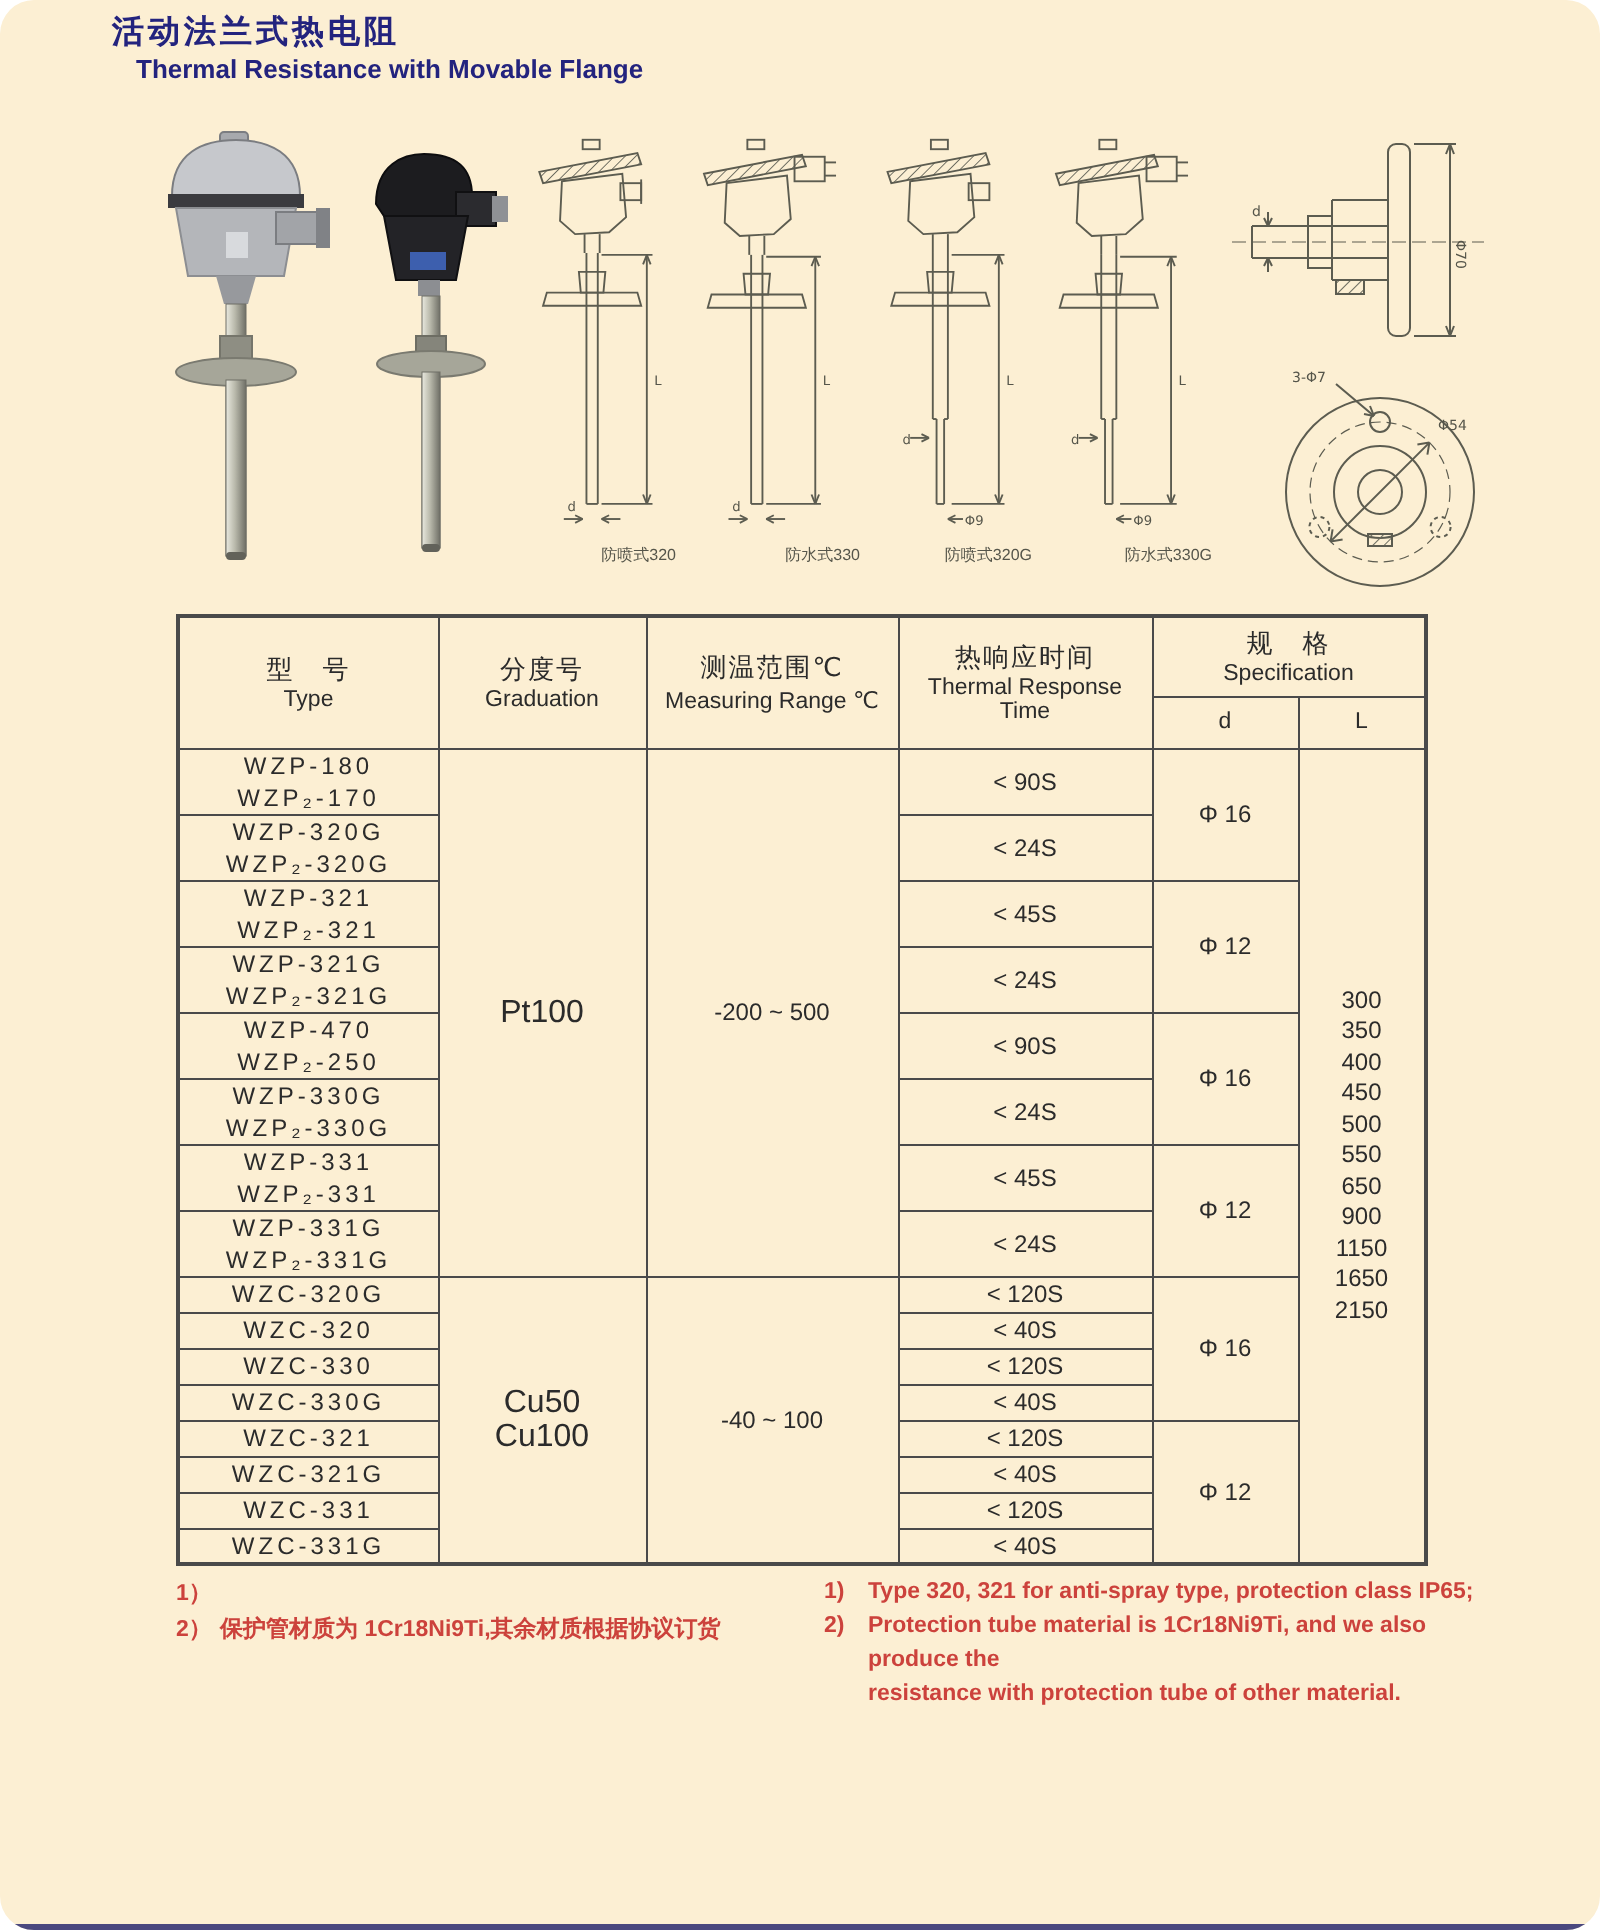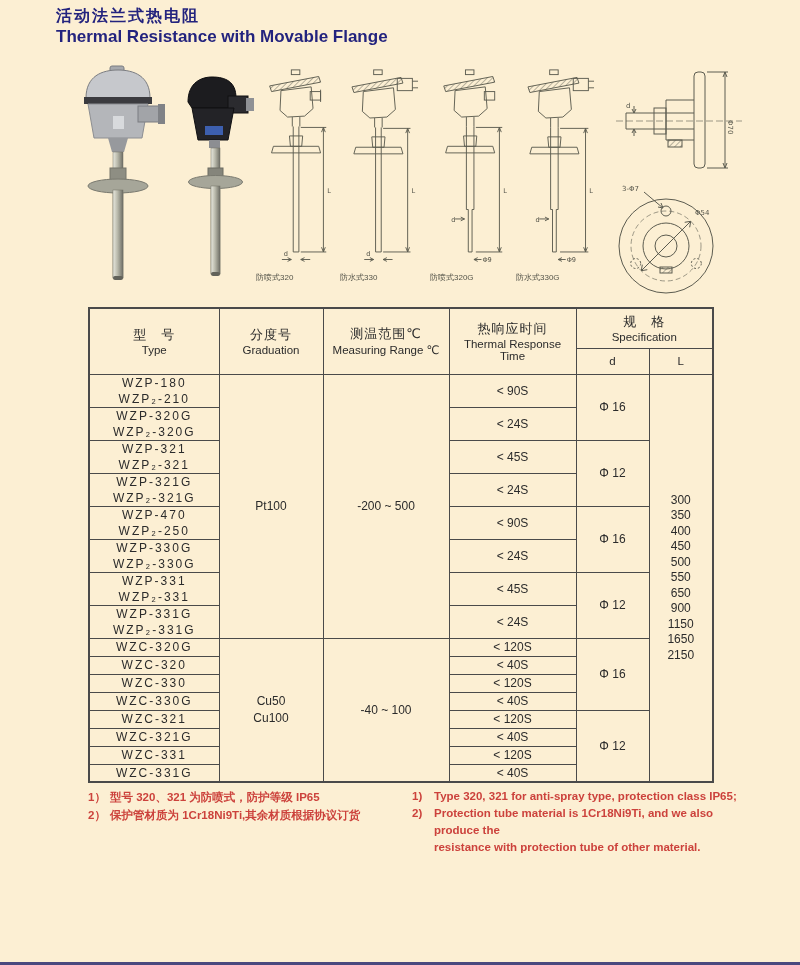--- a/index.html
+++ b/index.html
@@ -1,41 +1,42 @@
 <!DOCTYPE html>
 <html><head>
 <meta charset="utf-8">
 <style>
   html,body{margin:0;padding:0;}
   .page{
     position:relative;width:800px;height:965px;overflow:hidden;
     background:#FCEFD3;color:#2B2B2B;
     font-family:"Liberation Sans","DejaVu Sans",sans-serif;
+    border-radius:17px;
   }
   
   .title-zh{position:absolute;left:56px;top:6px;font-size:16px;font-weight:bold;
     color:#23237E;letter-spacing:2px;}
-  .title-en{position:absolute;left:56px;top:27px;font-size:17px;font-weight:bold;color:#23237E;}
+  .title-en{position:absolute;left:68px;top:27px;font-size:13px;font-weight:bold;color:#23237E;}
   
   .fig{position:absolute;}
   .fig svg{display:block;}
-  .fig-caption{font-size:8px;color:#55554a;margin-top:4px;text-align:left;}
+  .fig-caption{font-size:8px;color:#55554a;margin-top:4px;text-align:right;}
   .lineart{stroke:#5c5c50;fill:none;stroke-width:1;}
   .dimtext{font-size:7px;fill:#55554a;stroke:none;font-family:"DejaVu Sans",sans-serif;}
   
   .spec-table{position:absolute;left:88px;top:307px;border-collapse:collapse;
     table-layout:fixed;border:2px solid #4A4A4A;}
   .spec-table td,.spec-table th{border:1px solid #4A4A4A;text-align:center;
     vertical-align:middle;padding:0;font-weight:normal;}
   .hd-zh{font-size:13px;letter-spacing:1px;}
   .hd-en{font-size:11.5px;}
   .cell-type{font-size:12px;letter-spacing:2px;}
   .cell-type .type-line{line-height:16px;}
   .cell-val{font-size:12px;}
-  .cell-grad{font-size:12px;line-height:17px;}
+  .cell-grad{font-size:16px;line-height:17px;}
   .cell-l{font-size:12px;line-height:15.5px;white-space:pre-line;}
   tr.wzp-row{height:33px;}
   tr.wzc-row{height:18px;}
   tr.head-1{height:40px;}
   tr.head-2{height:26px;}
   
   .notes-zh{position:absolute;left:88px;top:788px;width:315px;color:#CC423C;
     font-size:11.5px;font-weight:bold;line-height:18px;}
   .notes-en{position:absolute;left:412px;top:788px;width:345px;color:#CC423C;
     font-size:11.5px;font-weight:bold;line-height:17px;}
@@ -246,21 +247,21 @@
         <path d="M123,6 l-2,5 m2,-5 l2,5 M123,102 l-2,-5 m2,5 l2,-5"></path>
         <line x1="32" y1="40" x2="32" y2="47"></line>
           <line x1="32" y1="63" x2="32" y2="70"></line>
         <path d="M32,47 l-2,-4 m2,4 l2,-4 M32,63 l-2,4 m2,-4 l2,4"></path>
       </g>
       <text class="dimtext" x="130" y="58" transform="rotate(90 130 54)">Φ70</text>
       <text class="dimtext" x="24" y="42">d</text>
     </svg>
   </div>
 
-  <div class="fig" style="left:600px;top:182px;">
+  <div class="fig" style="left:624px;top:182px;">
     <svg width="132" height="118" viewBox="0 0 132 118">
       <g class="lineart">
         <circle cx="66" cy="64" r="47"></circle>
         <circle cx="66" cy="64" r="35" stroke-dasharray="5 3" stroke-width="0.6"></circle>
         <circle cx="66" cy="64" r="23"></circle>
         <circle cx="66" cy="64" r="11"></circle>
         <circle cx="66" cy="29" r="5"></circle>
         <circle cx="35.7" cy="81.5" r="5" stroke-dasharray="2 2"></circle>
         <circle cx="96.3" cy="81.5" r="5" stroke-dasharray="2 2"></circle>
         <line x1="63" y1="26" x2="44" y2="10"></line>
@@ -309,21 +310,21 @@
       </tr>
       <tr class="head-2">
         <th class="hd-en">d</th>
         <th class="hd-en">L</th>
       </tr>
     </thead>
     <tbody>
       <tr class="wzp-row">
         <td class="cell-type">
           <div class="type-line">WZP-180</div>
-          <div class="type-line">WZP₂-210</div>
+          <div class="type-line">WZP₂-170</div>
         </td>
         <td class="cell-grad" rowspan="8">Pt100</td>
         <td class="cell-val" rowspan="8">-200 ~ 500</td>
         <td class="cell-val">&lt; 90S</td>
         <td class="cell-val" rowspan="2">Φ 16</td>
         <td class="cell-l" rowspan="16">300
 350
 400
 450
 500
@@ -426,21 +427,20 @@
         <td class="cell-type">WZC-331G</td>
         <td class="cell-val">&lt; 40S</td>
       </tr>
     </tbody>
   </table>
 
   <div class="notes-zh">
     <div class="note-item">
       <div class="note-marker">1）</div>
       <div class="note-lines">
-        <div>型号 320、321 为防喷式，防护等级 IP65</div>
       </div>
     </div>
     <div class="note-item">
       <div class="note-marker">2）</div>
       <div class="note-lines">
         <div>保护管材质为 1Cr18Ni9Ti,其余材质根据协议订货</div>
       </div>
     </div>
   </div>
 

